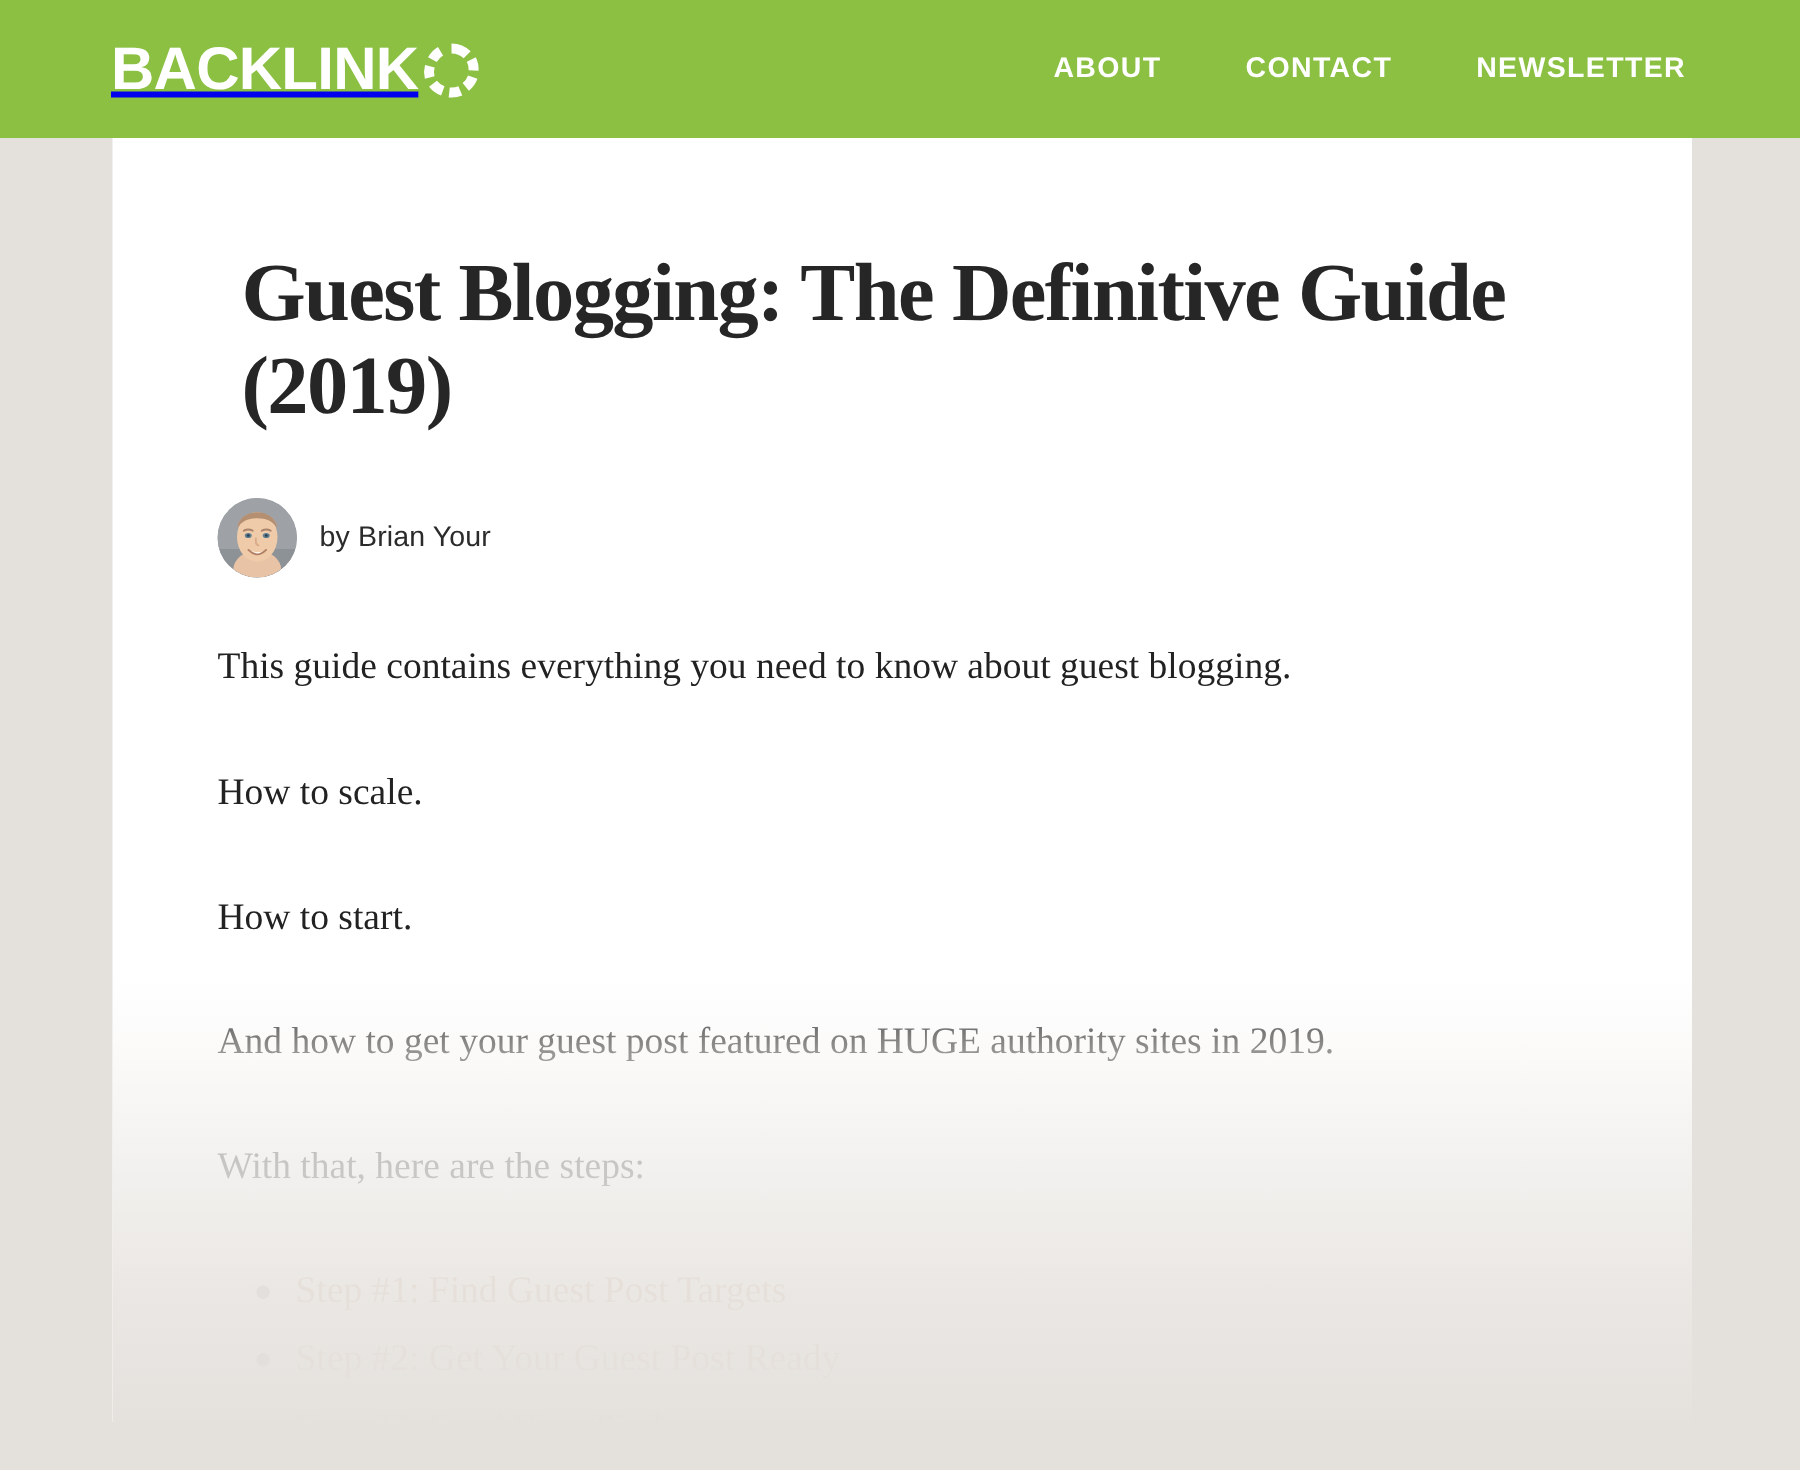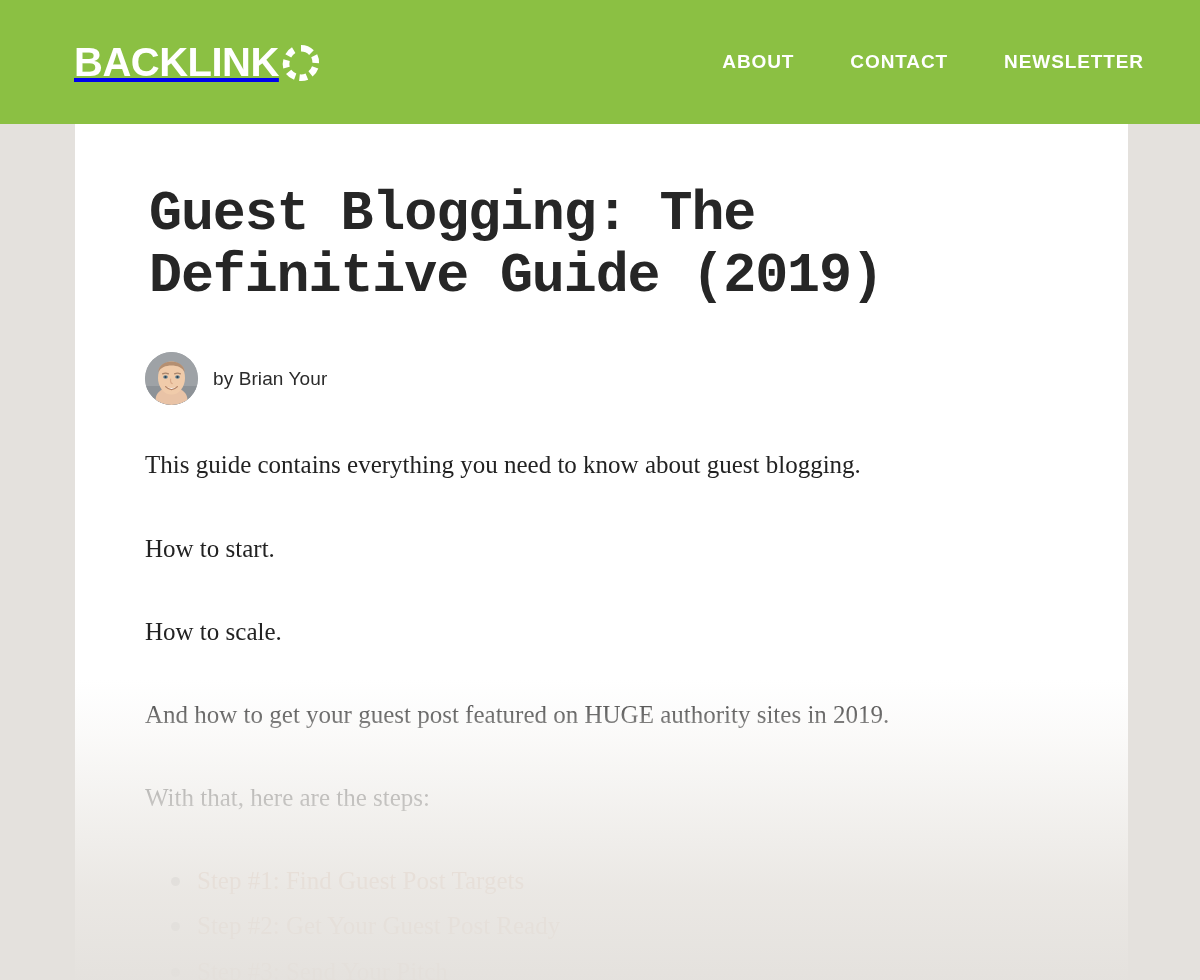--- a/index.html
+++ b/index.html
@@ -12,25 +12,25 @@
   }
   body {
     background: #e4e1dd;
     font-family: "Liberation Sans", sans-serif;
     -webkit-font-smoothing: antialiased;
   }
 
   
   .site-header {
     position: relative;
-    height: 124px;
+    height: 92px;
     background: #8bc043;
     display: flex;
     align-items: center;
-    padding: 0 56px 0 74px;
+    padding: 0 76px 0 74px;
   }
   .logo {
     display: flex;
     align-items: center;
     gap: 2px;
     cursor: pointer;
     user-select: none;
   }
   .logo-text {
     font-family: "Liberation Sans", sans-serif;
@@ -75,22 +75,22 @@
     width: 1053px;
     height: 856px;
     background: #ffffff;
     overflow: hidden;
   }
   .article {
     padding: 56px 72px 0 70px;
   }
 
   .post-title {
-    margin: 4px;
-    font-family: Liberation Mono, monospace;
+    margin: 16px;
+    font-family: Liberation Serif, serif;
     font-size: 55px;
     font-weight: 700;
     line-height: 1.13;
     letter-spacing: -1.1px;
     color: #262626;
     max-width: 880px;
   }
 
   .byline {
     display: flex;
@@ -246,22 +246,22 @@
             </g>
           </svg>
         </span>
 
         <span class="byline-author">by Brian Your</span>
 
       </div>
 
       <div class="body-copy">
         <p>This guide contains everything you need to know about guest blogging.</p>
+        <p>How to scale.</p>
         <p>How to start.</p>
-        <p>How to scale.</p>
         <p>And how to get your guest post featured on HUGE authority sites in 2019.</p>
         <p>With that, here are the steps:</p>
       </div>
 
       <ul class="step-list">
         <li><a class="step-link" href="#">Step #1: Find Guest Post Targets</a></li>
         <li><a class="step-link" href="#">Step #2: Get Your Guest Post Ready</a></li>
         <li><a class="step-link" href="#">Step #3: Send Your Pitch</a></li>
 
       </ul>

